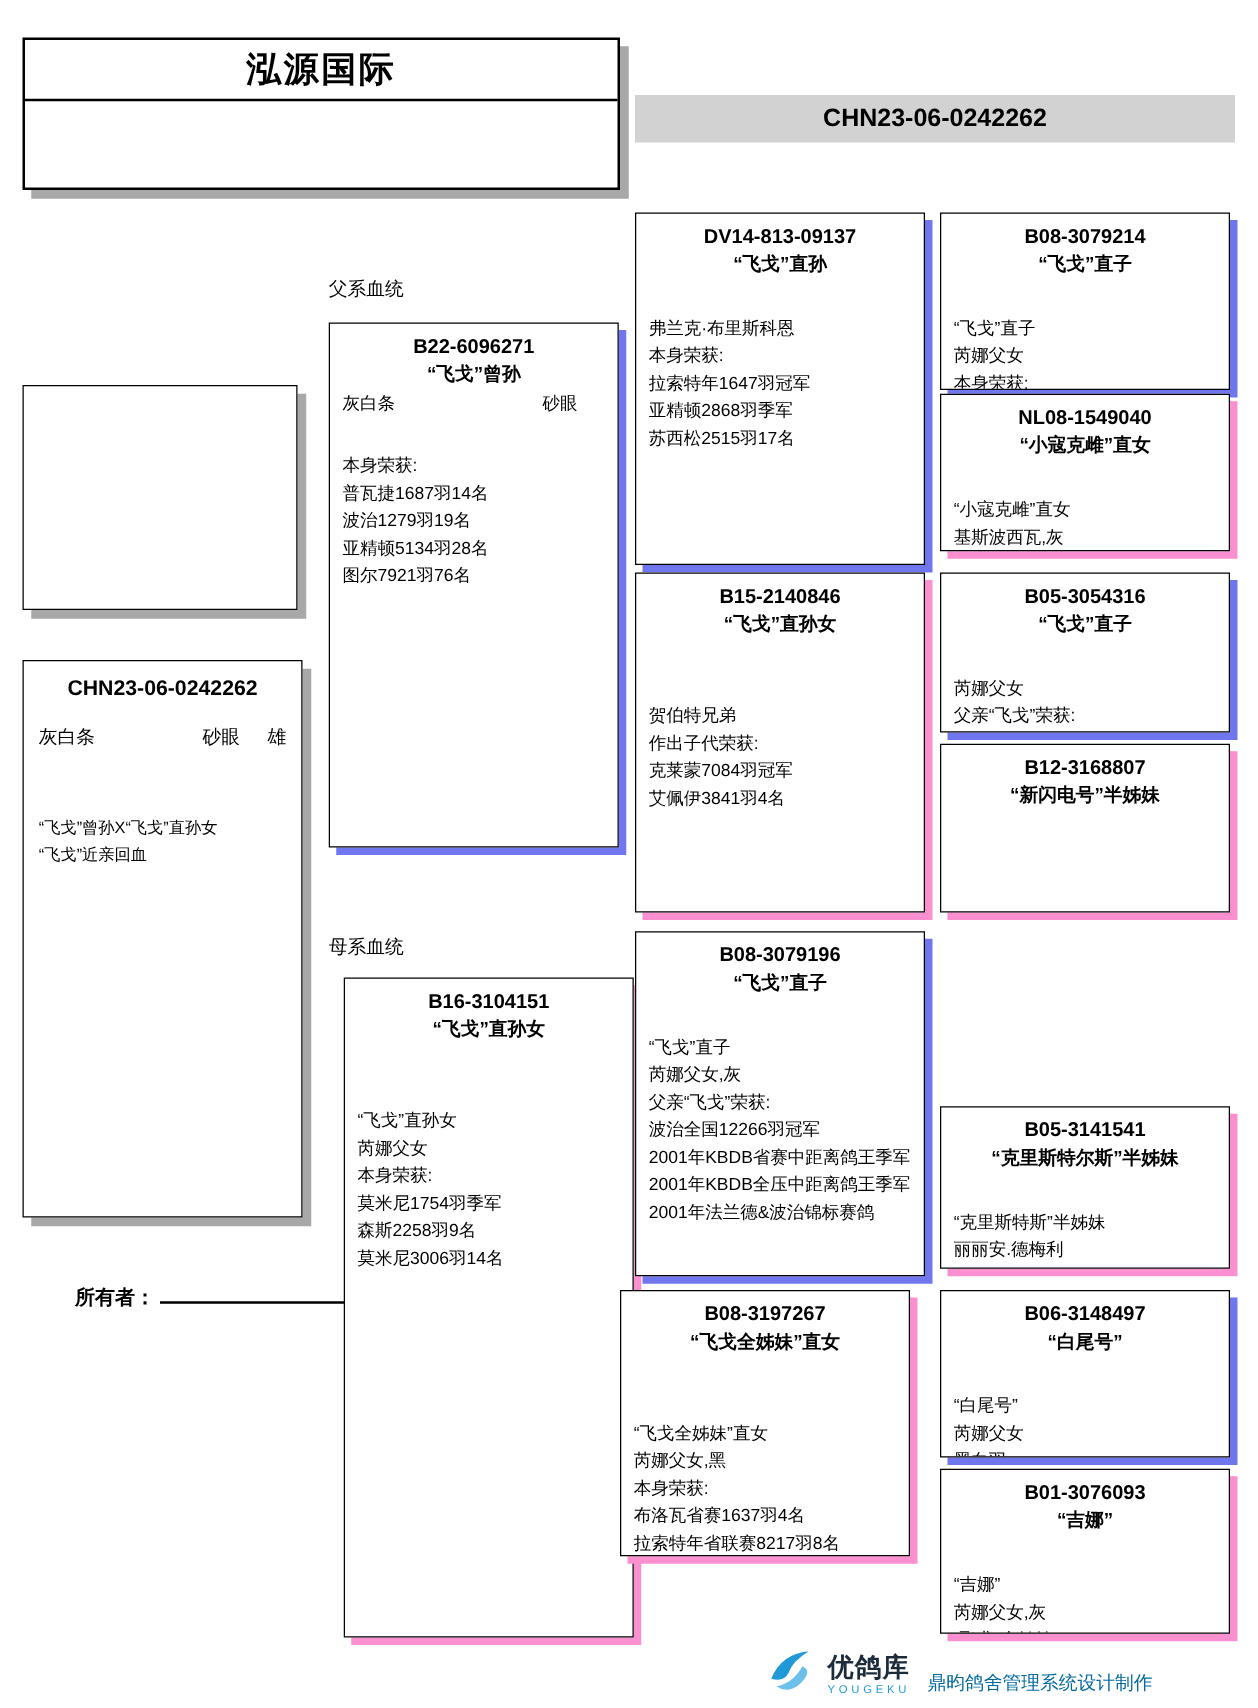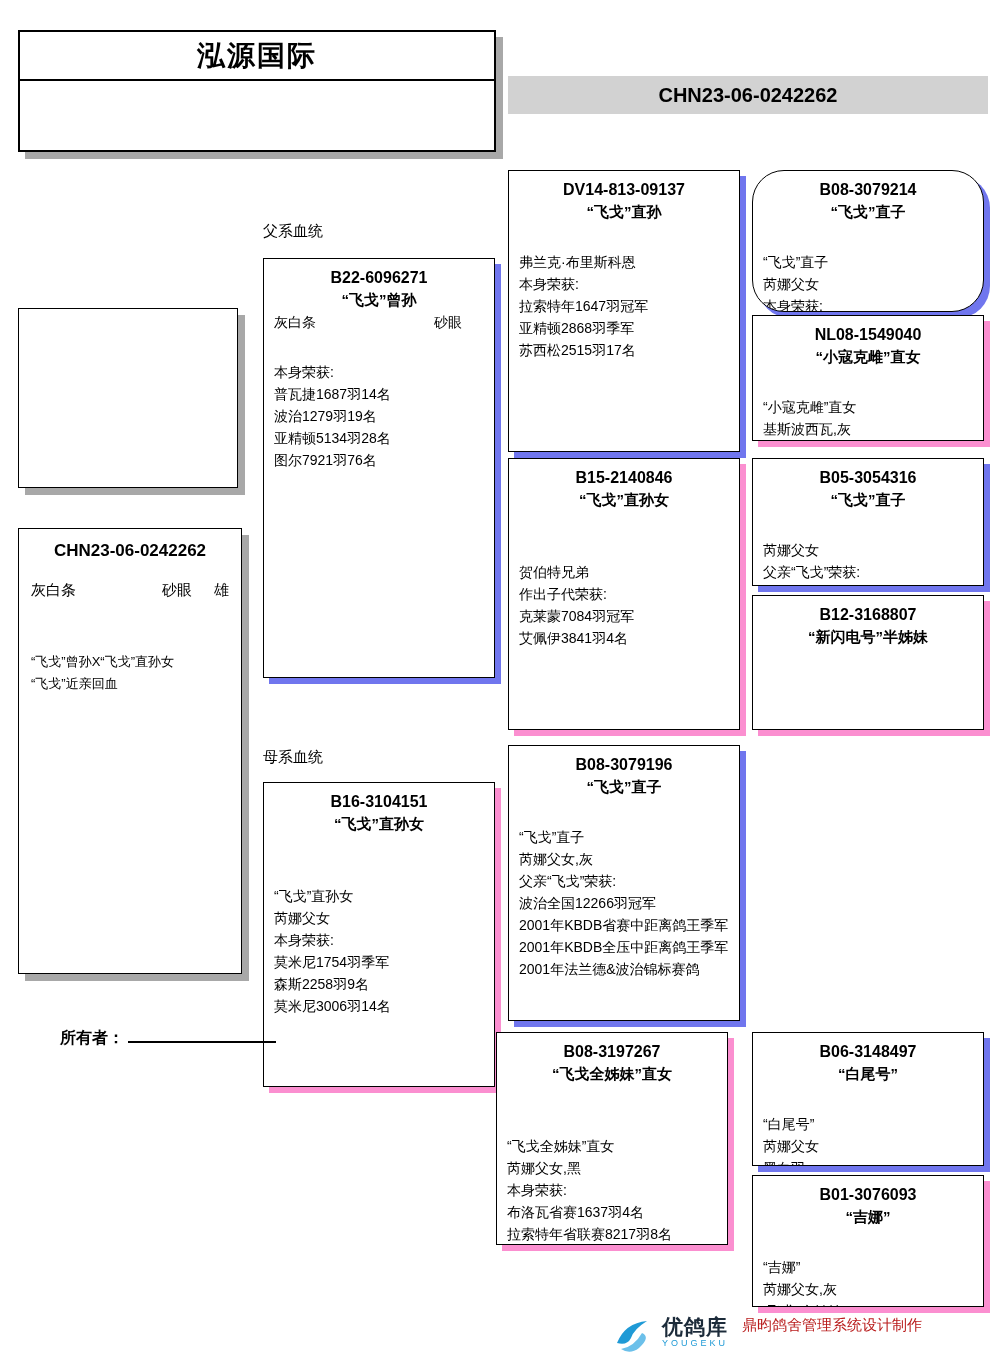--- a/index.html
+++ b/index.html
@@ -46,25 +46,25 @@
   .pb-traits { display:flex; font-size:14px; line-height:22px; }
   .pb-traits .t-eye { margin-left:auto; margin-right:22px; }
   .pb-body { font-size:14px; line-height:22px; white-space:pre-line; margin-top:6px; }
 
   
   .owner { position:absolute; left:60px; top:1028px; font-size:16px; }
   .owner .lbl { font-size:16px; }
   .owner-line { display:inline-block; width:148px; border-bottom:2px solid #000; height:14px; margin-left:4px; }
 
   
-  .footer { position:absolute; left:612px; top:1316px; display:flex; align-items:flex-start; }
+  .footer { position:absolute; left:612px; top:1316px; display:flex; align-items:flex-end; }
   .brand-block { margin-left:6px; text-align:center; }
   .brand-cn { font-size:21px; font-weight:bold; color:#1c2b3a; letter-spacing:1px; line-height:22px; }
   .brand-en { font-size:9px; color:var(--brand_blue); letter-spacing:3px; line-height:10px; }
-  .credit { margin-left:14px; font-size:15px; color:#b91c1c; }
+  .credit { margin-left:14px; font-size:15px; color:#0369a1; }
 </style>
 </head>
 <body>
 
 <div class="page">
 
   <div class="header-box">
     <div class="company">泓源国际</div>
   </div>
 
@@ -96,21 +96,21 @@
       <span class="t-eye">砂眼</span>
     </div>
     <div class="pb-body">
 本身荣获:
 普瓦捷1687羽14名
 波治1279羽19名
 亚精顿5134羽28名
 图尔7921羽76名</div>
   </div>
 
-  <div class="pbox female" style="left:263px;top:782px;height:305px;">
+  <div class="pbox female" style="left:275px;top:782px;height:528px;">
     <div class="pb-ring">B16-3104151</div>
     <div class="pb-name">“飞戈”直孙女</div>
     <div class="pb-body">
 
 “飞戈”直孙女
 芮娜父女
 本身荣获:
 莫米尼1754羽季军
 森斯2258羽9名
 莫米尼3006羽14名</div>
@@ -157,21 +157,21 @@
     <div class="pb-body">
 
 “飞戈全姊妹”直女
 芮娜父女,黑
 本身荣获:
 布洛瓦省赛1637羽4名
 拉索特年省联赛8217羽8名
 亚精顿5013羽19名</div>
   </div>
 
-  <div class="pbox male" style="left:752px;top:170px;height:142px;border-radius:32px;">
+  <div class="pbox male" style="left:752px;top:170px;height:142px;">
     <div class="pb-ring">B08-3079214</div>
     <div class="pb-name">“飞戈”直子</div>
     <div class="pb-body">
 “飞戈”直子
 芮娜父女
 本身荣获:</div>
   </div>
 
   <div class="pbox female" style="left:752px;top:315px;height:126px;">
     <div class="pb-ring">NL08-1549040</div>
@@ -189,20 +189,27 @@
 父亲“飞戈”荣获:
 波治12266羽冠军</div>
   </div>
 
   <div class="pbox female" style="left:752px;top:595px;height:135px;">
     <div class="pb-ring">B12-3168807</div>
     <div class="pb-name">“新闪电号”半姊妹</div>
   </div>
 
 
+  <div class="pbox female" style="left:752px;top:885px;height:130px;">
+    <div class="pb-ring">B05-3141541</div>
+    <div class="pb-name">“克里斯特尔斯”半姊妹</div>
+    <div class="pb-body">
+“克里斯特斯”半姊妹
+丽丽安.德梅利</div>
+  </div>
 
   <div class="pbox male" style="left:752px;top:1032px;height:134px;">
     <div class="pb-ring">B06-3148497</div>
     <div class="pb-name">“白尾号”</div>
     <div class="pb-body">
 “白尾号”
 芮娜父女
 黑白羽</div>
   </div>
 

